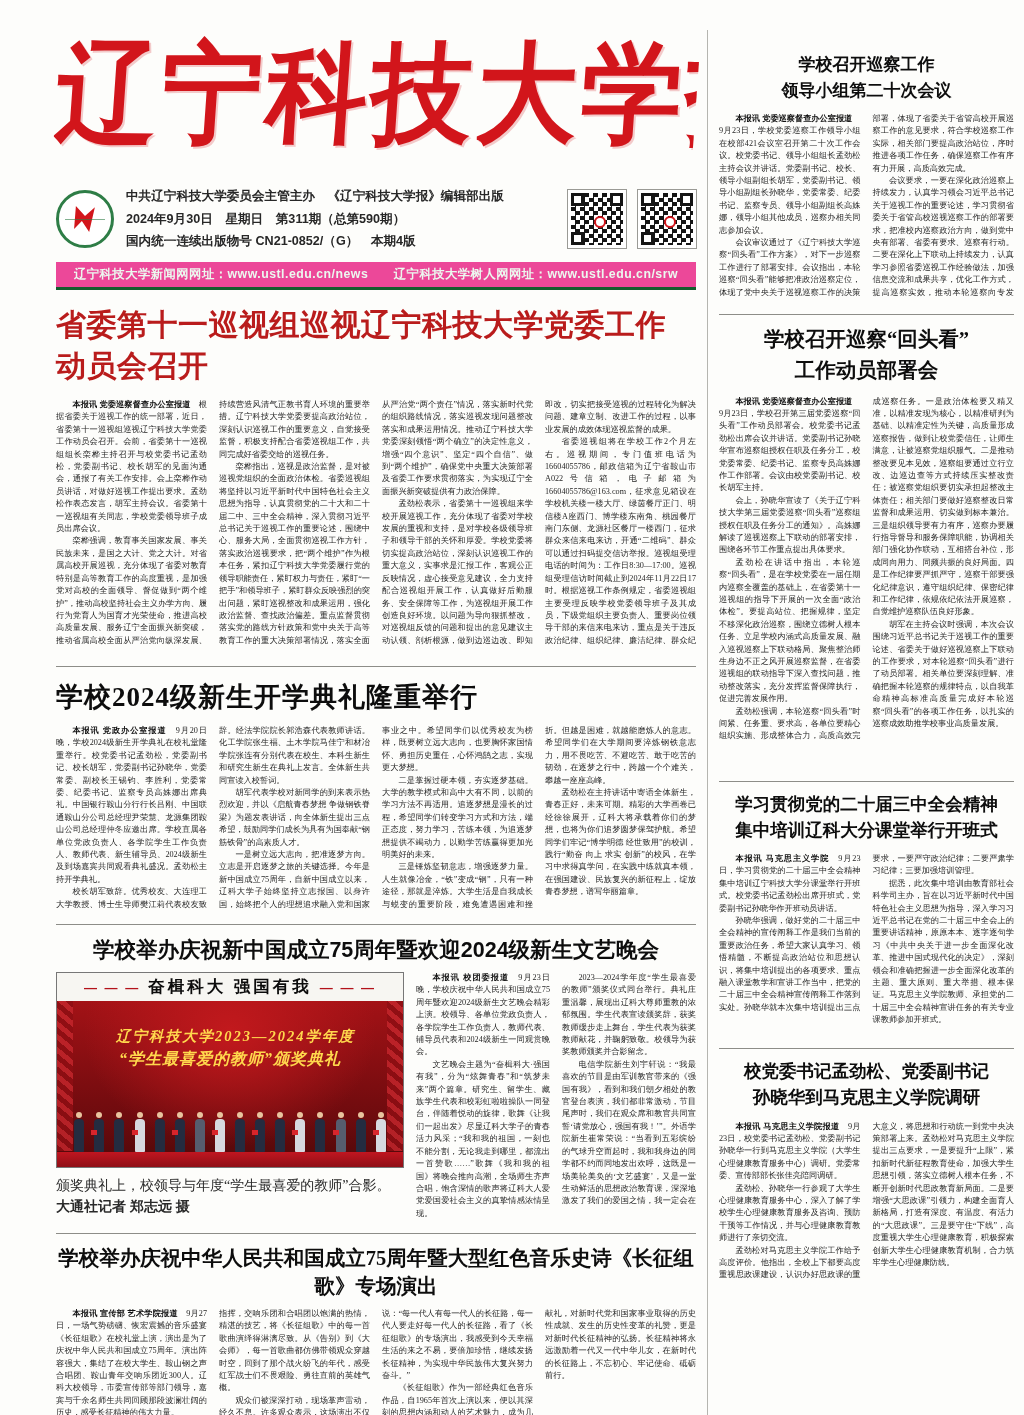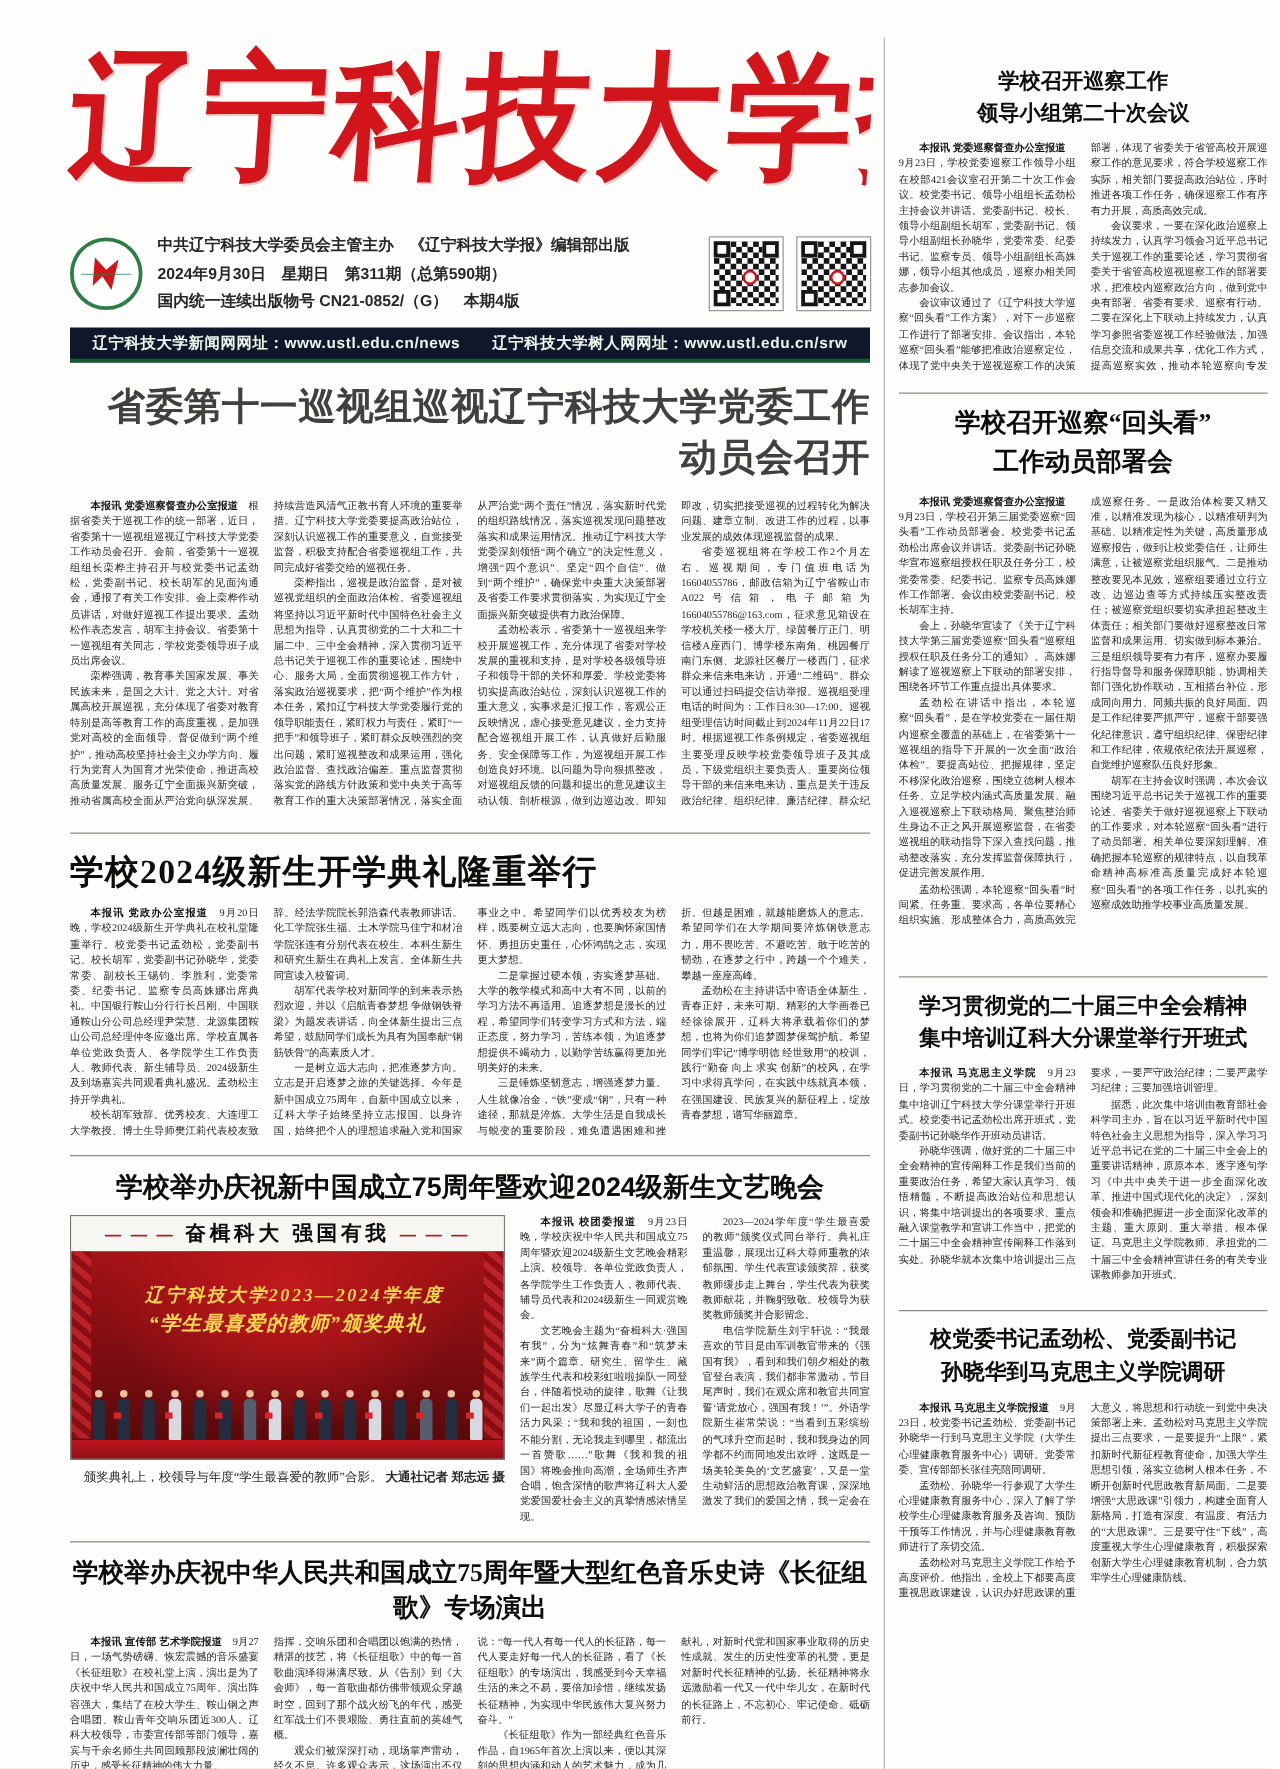--- a/index.html
+++ b/index.html
@@ -24,27 +24,27 @@
   .logo { width:58px; height:58px; border:3px solid #2e7d46; border-radius:50%; position:relative; flex:0 0 auto; background:#fff; }
   .logo-mark { position:absolute; inset:13px; background:#d2151b; clip-path:polygon(15% 0,50% 38%,88% 5%,66% 100%,38% 58%,8% 88%); }
   .logo::after { content:""; position:absolute; left:6px; right:6px; top:50%; height:1px; background:#2e7d46; opacity:.6; }
   .info-lines { flex:1; font-family:"Liberation Sans", sans-serif; font-size:12.6px; font-weight:bold; line-height:1.78; color:#272727; }
   .qr { width:58px; height:58px; flex:0 0 auto; position:relative; border:3px solid #fff; outline:1px solid #9a9a95;
         background:repeating-conic-gradient(#151515 0% 25%, #fff 0% 50%) 0 0 / 9px 9px; }
   .qr i { position:absolute; width:13px; height:13px; background:#fff; border:3px solid #151515; }
   .qr .tl{ top:0; left:0; } .qr .tr{ top:0; right:0; } .qr .bl{ bottom:0; left:0; }
   .qr .dot{ position:absolute; width:12px; height:12px; border-radius:50%; background:#fff; top:23px; left:23px; border:2px solid #d2151b; }
   .web-bar {
-    margin-top:8px; background:#0f172a; border-bottom:3px solid #135c2d;
+    margin-top:8px; background:#ec4899; border-bottom:3px solid #135c2d;
     color:#ecf8ef; font-family:"Liberation Sans", sans-serif; font-weight:bold;
     font-size:12.3px; text-align:center; padding:4px 0; letter-spacing:.5px;
   }
 
   
-  .h-a { font-family:"Liberation Sans", sans-serif; font-weight:900; font-size:30px; letter-spacing:.5px; text-align:right; margin:15px 0 12px; color:#404040; }
+  .h-a { font-family:"Liberation Sans", sans-serif; font-weight:900; font-size:30px; letter-spacing:.5px; text-align:left; margin:15px 0 12px; color:#b91c1c; }
   .h-b { font-family:"Liberation Serif", serif; font-weight:900; font-size:27px; text-align:left; margin:12px 0 10px; letter-spacing:1px; color:#0d0d0d; }
   .h-c { font-family:"Liberation Sans", sans-serif; font-weight:900; font-size:21.5px; text-align:center; margin:10px 0 8px; color:#0d0d0d; }
   .h-d { font-family:"Liberation Serif", serif; font-weight:900; font-size:20.5px; text-align:center; margin:10px 0 8px; color:#0d0d0d; }
   .h-r { font-weight:900; text-align:center; line-height:1.5; margin:6px 0 10px; color:#0d0d0d; }
   .h-r span { display:block; }
   .h-r1 { font-family:"Liberation Sans", sans-serif; font-size:17px; }
   .h-r2 { font-family:"Liberation Serif", serif; font-size:20.5px; }
   .h-r3 { font-family:"Liberation Sans", sans-serif; font-size:17.5px; }
   .h-r4 { font-family:"Liberation Sans", sans-serif; font-size:17.5px; }
 
@@ -80,21 +80,21 @@
   .photo-stage::before { left:0; } .photo-stage::after { right:0; }
   .screen1 { color:#ffd84d; font-size:14.5px; font-weight:bold; font-style:italic; text-align:center; letter-spacing:2px; margin-top:26px;padding-left:11px; }
   .screen2 { color:#ffd84d; font-size:16px; font-weight:bold; font-style:italic; text-align:center; letter-spacing:1px; margin-top:3px; }
   .people { position:absolute; left:5%; right:5%; bottom:15px; display:flex; justify-content:space-between; }
   .person { width:10px; height:33px; background:#242c40; border-radius:4px 4px 1px 1px; position:relative; }
   .person::before { content:""; position:absolute; top:-7px; left:2px; width:6px; height:6px; border-radius:50%; background:#e9c49e; }
   .person:nth-child(4n) { background:#d6d9df; }
   .person:nth-child(7n) { background:#565d6e; }
   .person:nth-child(2n)::after { content:""; position:absolute; top:11px; left:-3px; width:6px; height:5px; background:#d8252b; }
   .carpet { position:absolute; left:0; right:0; bottom:0; height:15px; background:linear-gradient(#c01620,#8f0f16); }
-  .caption { font-size:10px; text-align:right; margin-top:7px; color:#2a2a2a; line-height:1.5; }
+  .caption { font-size:14px; text-align:left; margin-top:7px; color:#2a2a2a; line-height:1.5; }
   .caption b { font-family:"Liberation Sans", sans-serif; }
 </style>
 </head>
 <body>
 
 <div class="page">
   <div class="main">
 
     <div class="left-col">
 

